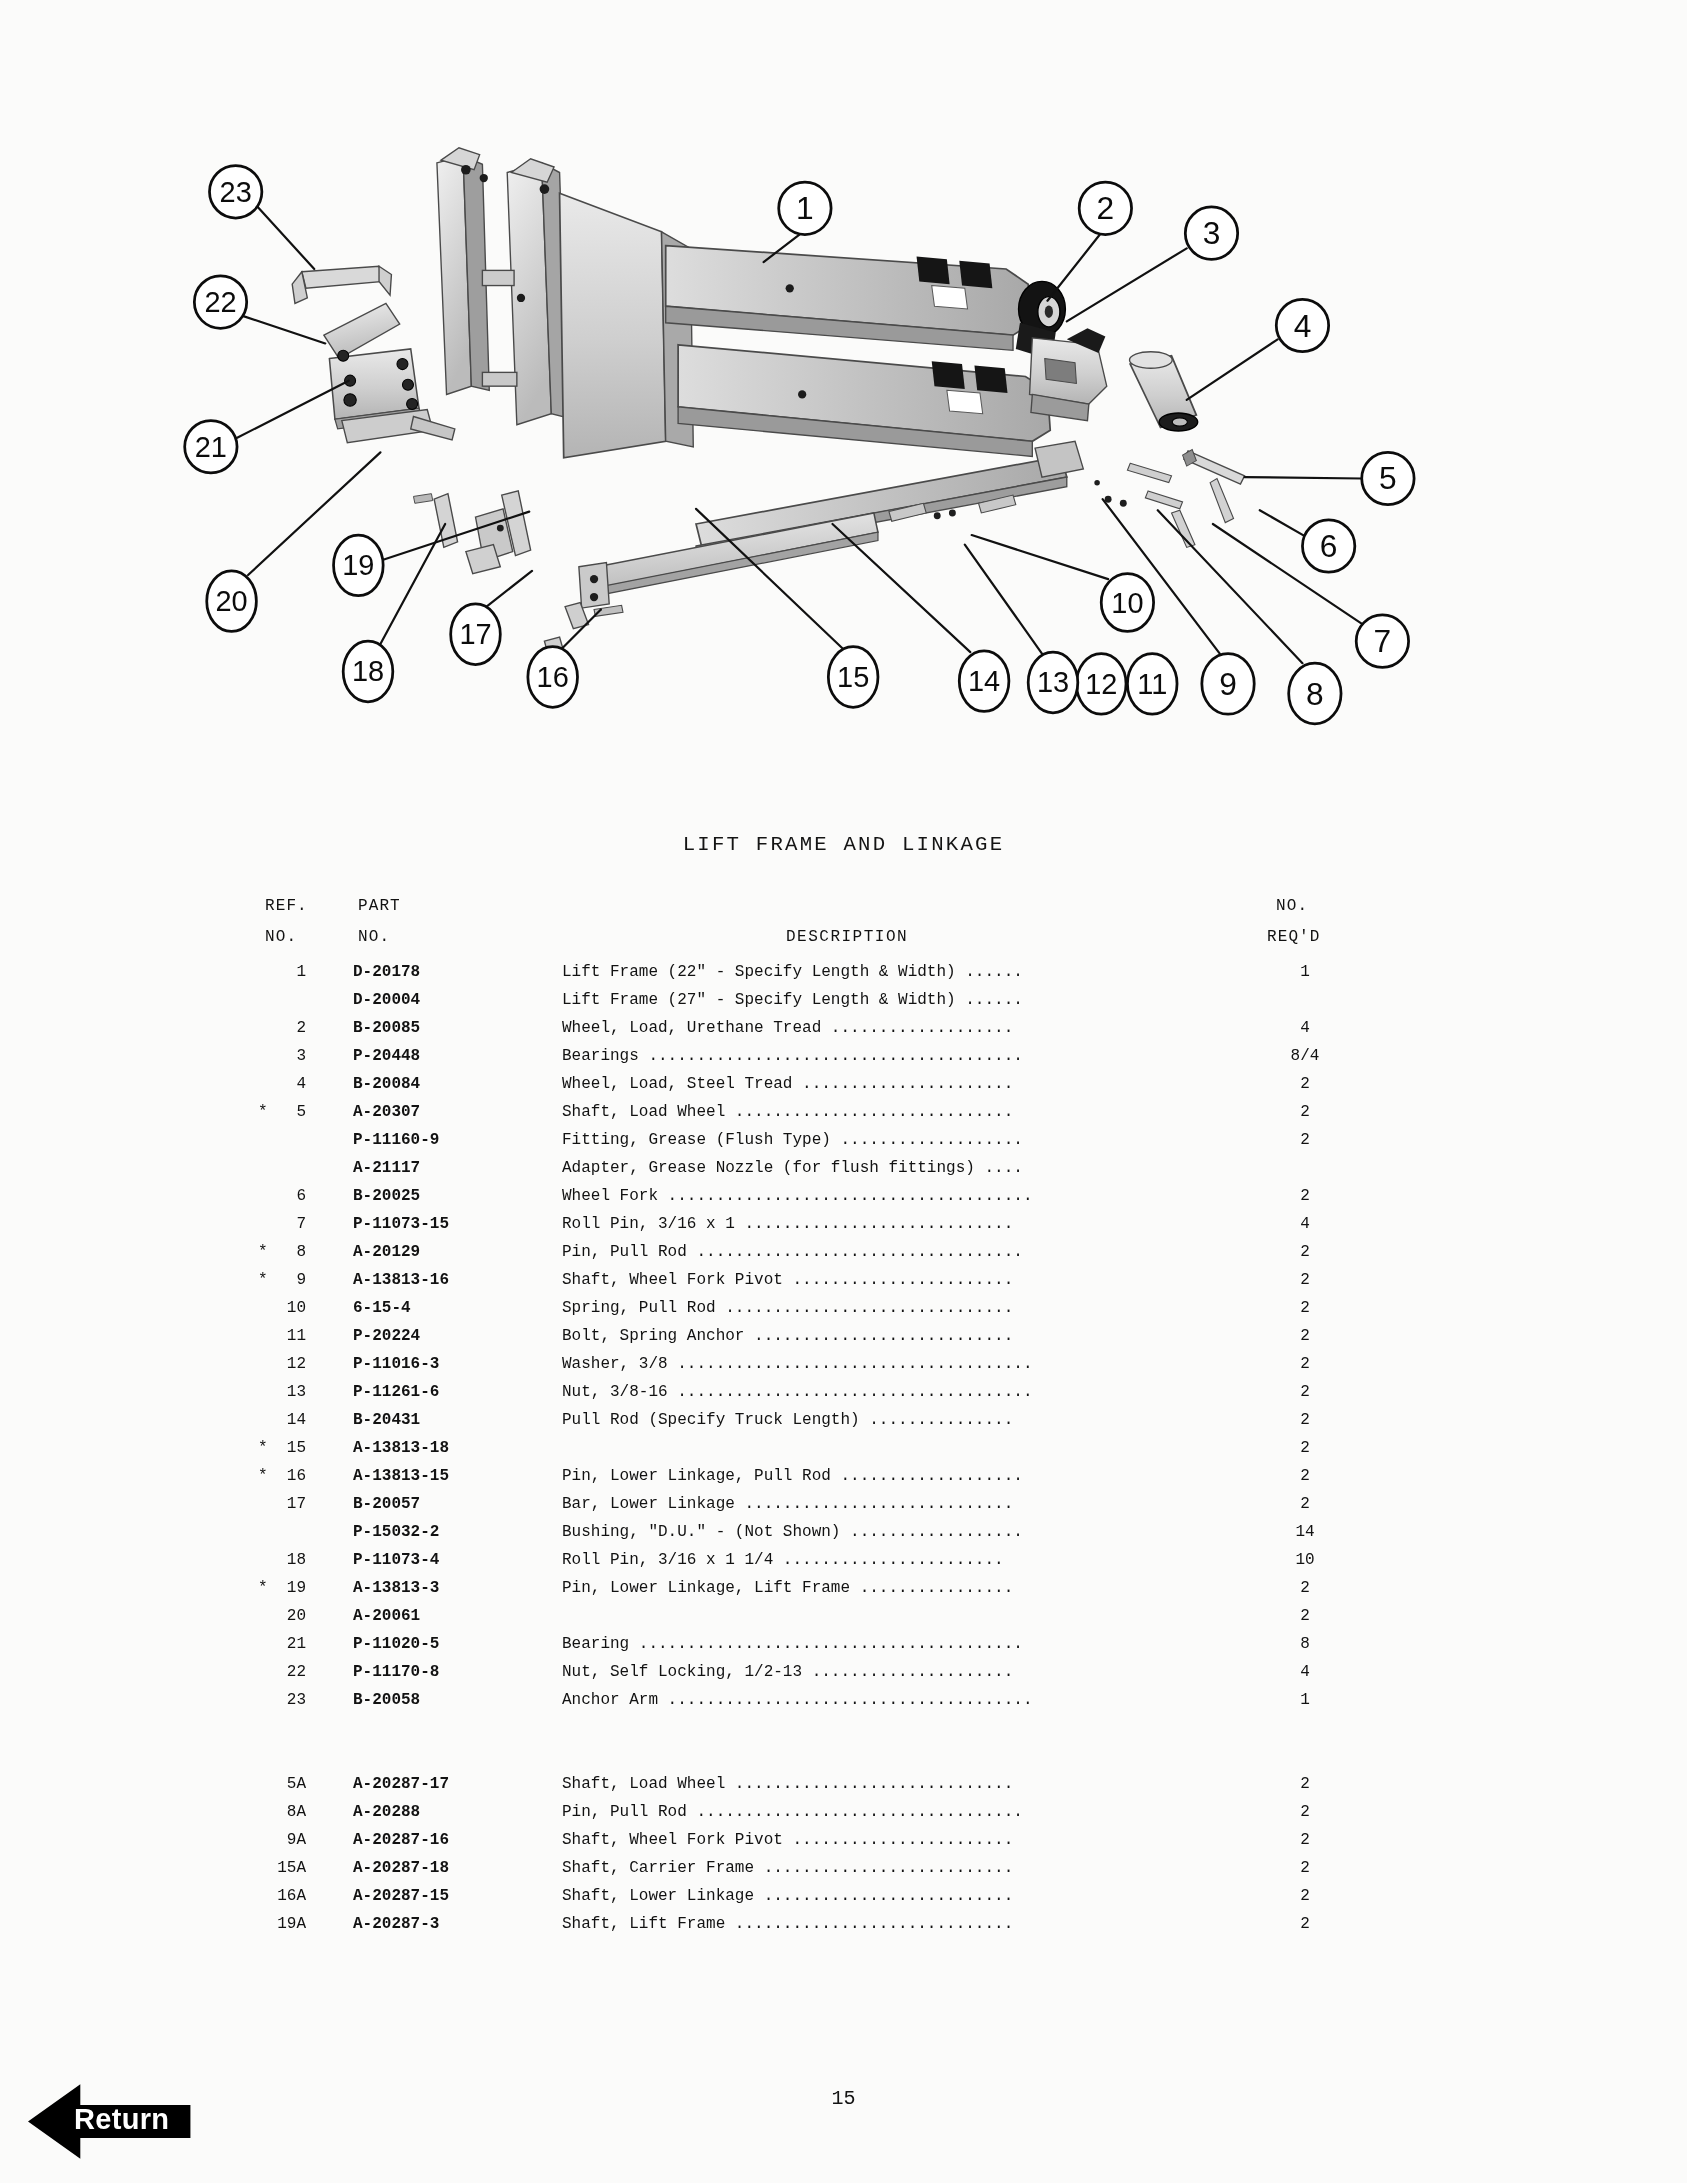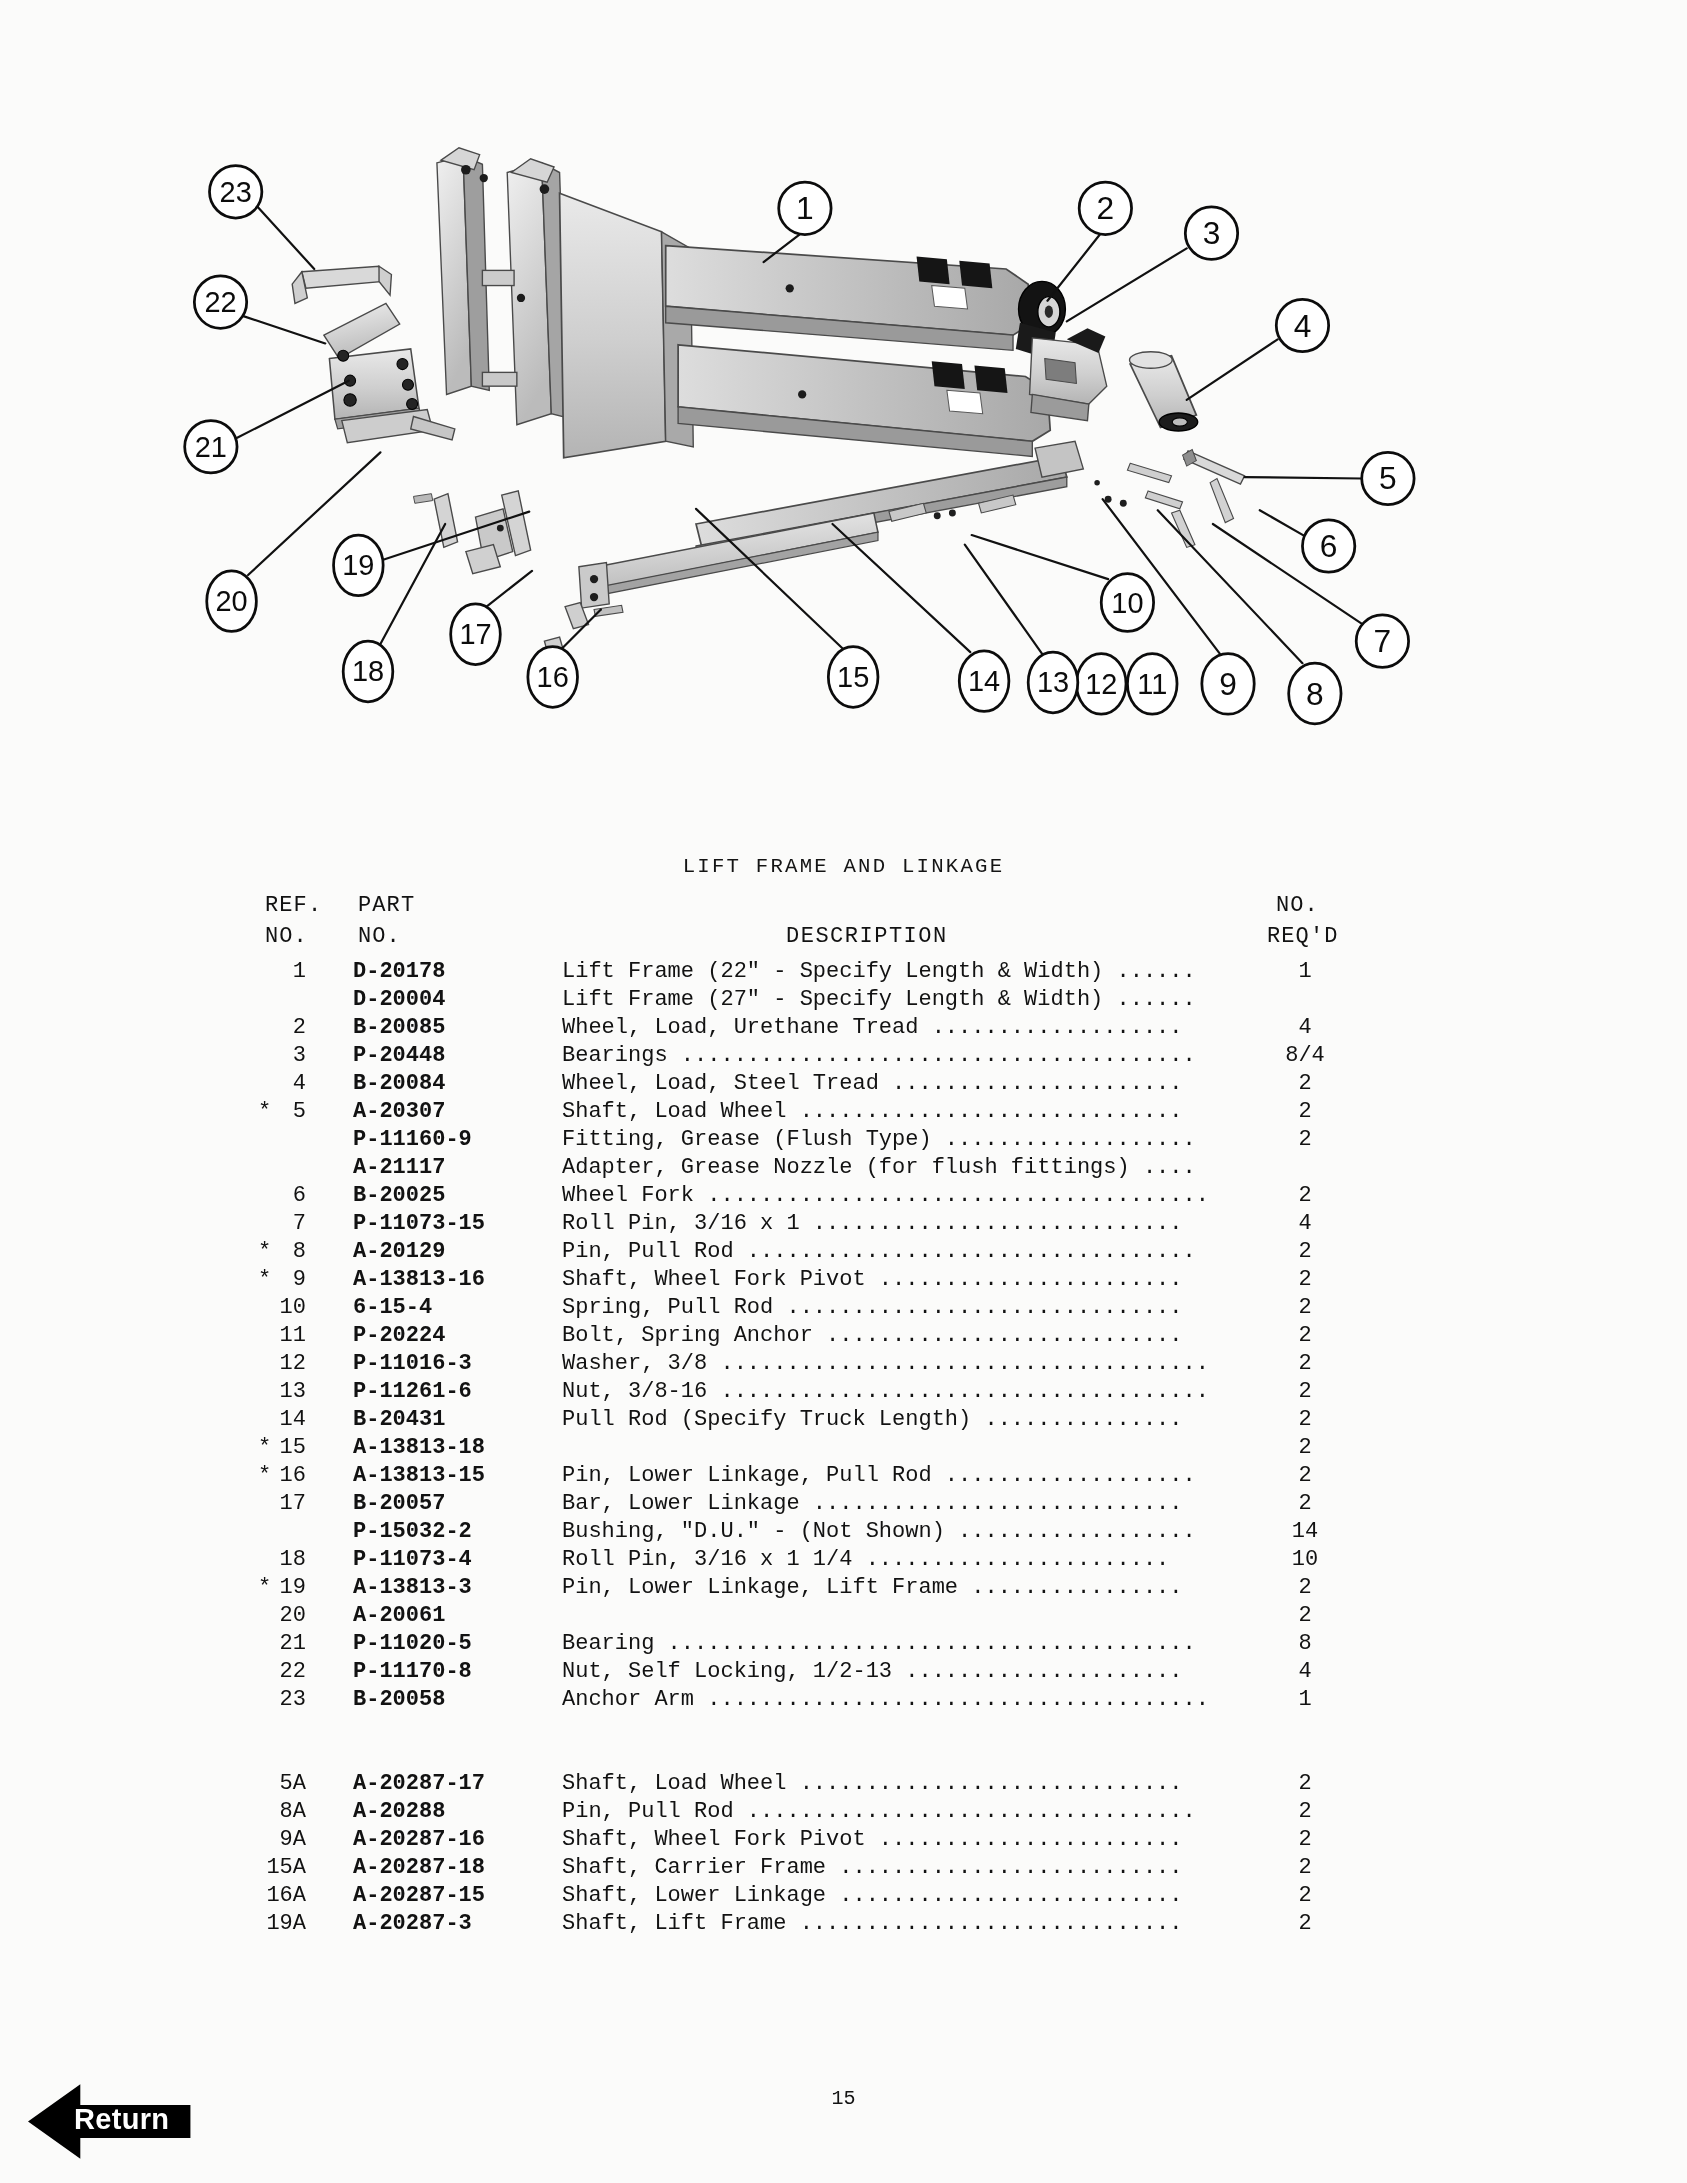--- a/index.html
+++ b/index.html
@@ -34,30 +34,29 @@
   
   #figure-title {
     position: absolute;
     left: 0;
     top: 833px;
     width: 1687px;
     text-align: center;
     font-size: 20.7px;
     letter-spacing: 2.2px;
     color: #141414;
-    margin-top: 22px;
   }
 
   
   #parts-table {
     position: absolute;
     left: 0;
     top: 892px;
     width: 1565px;
-    font-size: 22px;
+    font-size: 16px;
     line-height: 28px;
     color: #121212;
   }
   .thead { position: relative; height: 66px; }
   .th {
     position: absolute;
     white-space: pre;
     letter-spacing: 1.1px;
   }
   .th-ref   { left: 265px;  top: 0px; }

